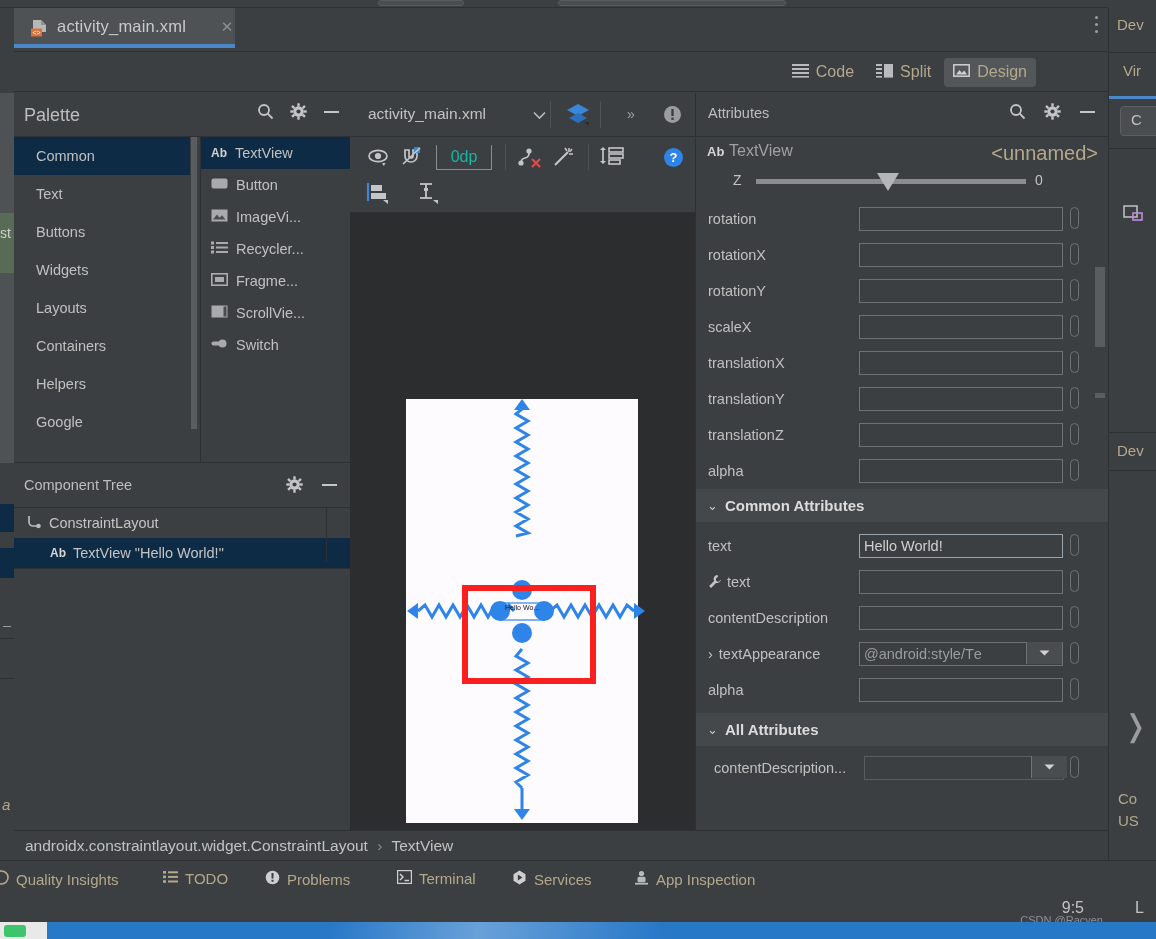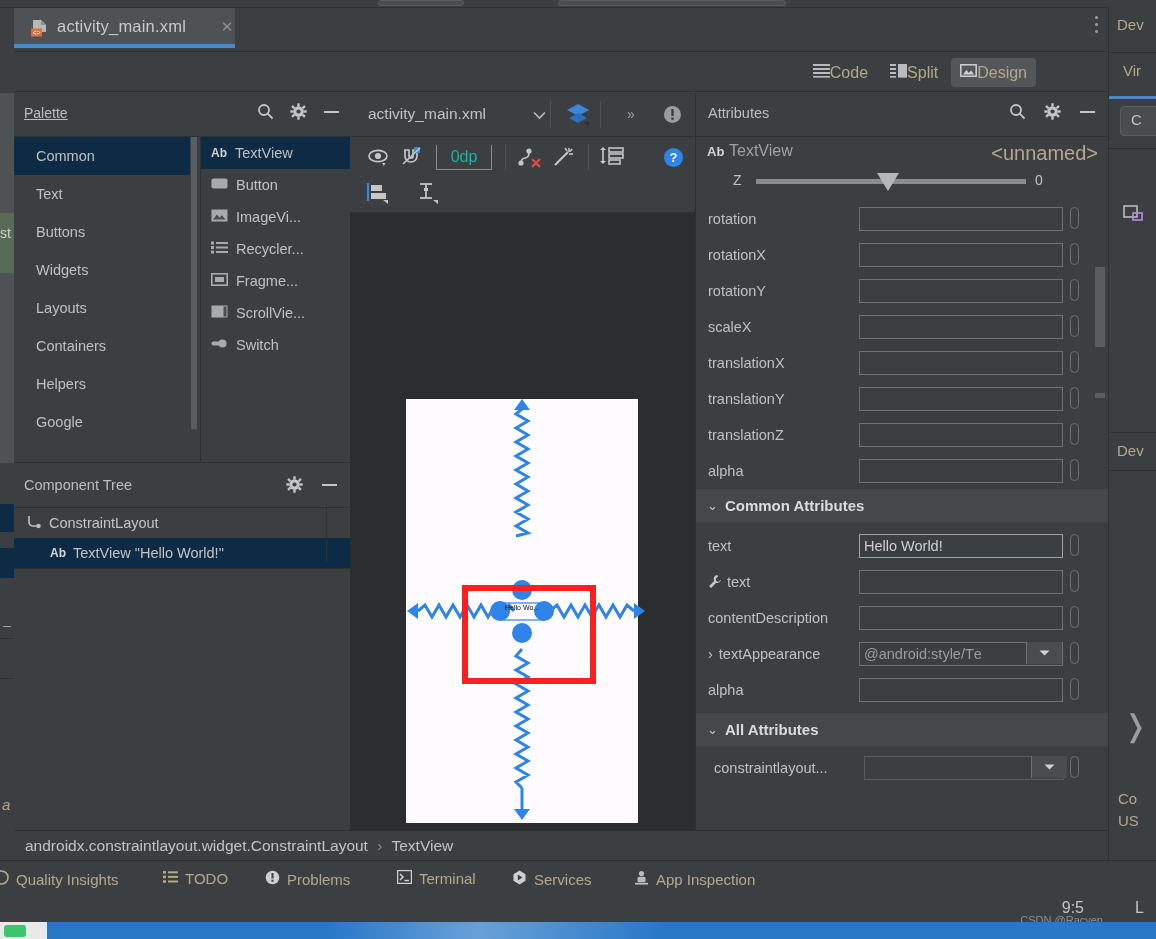--- a/index.html
+++ b/index.html
@@ -42,28 +42,28 @@
   #rd-devicon{position:absolute;left:14px;top:196px;width:24px;height:20px;}
   #rd-rule3{position:absolute;left:0;top:424px;width:48px;height:1px;background:#2e3133;}
   #rd-dev2{position:absolute;left:8px;top:434px;font-size:15px;color:#b4a88c;}
   #rd-rule4{position:absolute;left:0;top:462px;width:48px;height:1px;background:#2e3133;}
   #rd-chev{position:absolute;left:14px;top:700px;font-size:30px;color:#9a9c9d;font-family:"Liberation Sans",sans-serif;}
   #rd-co{position:absolute;left:9px;top:780px;font-size:15px;color:#b4a88c;line-height:22px;}
 
   
   #modebar{left:14px;top:52px;width:1094px;height:40px;background:#3c3f41;}
   #modes{position:absolute;right:72px;top:4px;height:32px;display:flex;align-items:center;gap:4px;}
-  .modebtn{display:flex;align-items:flex-end;gap:0;padding:5px 9px;border-radius:4px;cursor:pointer;color:#b4a88c;font-size:16px;}
+  .modebtn{display:flex;align-items:center;gap:7px;padding:5px 9px;border-radius:4px;cursor:pointer;color:#b4a88c;font-size:16px;}
   .modebtn.active{background:#545759;}
   #modebar .ruleb{position:absolute;left:0;top:39px;width:1094px;height:1px;background:#2e3133;}
 
   
   #palette{left:14px;top:93px;width:336px;height:370px;background:#3c3f41;}
   #palette .hdr{position:absolute;left:0;top:0;width:336px;height:43px;}
-  #palette .hdr .t{position:absolute;left:10px;top:12px;font-size:14px;color:#bdbdbd;text-decoration:underline;}
+  #palette .hdr .t{position:absolute;left:10px;top:12px;font-size:18px;color:#bdbdbd;}
   #palette .hdr .acts{position:absolute;right:10px;top:10px;display:flex;gap:16px;align-items:center;}
   #palette .hdrrule{position:absolute;left:0;top:43px;width:336px;height:1px;background:#2e3133;}
   #palcats{position:absolute;left:0;top:44px;width:176px;height:326px;background:#3c3f41;}
   .palcat{height:38px;line-height:38px;padding-left:22px;font-size:14.5px;color:#c0c0c0;cursor:pointer;}
   .palcat.sel{background:#0d2b45;}
   #palcatscroll{position:absolute;left:176px;top:44px;width:8px;height:292px;background:#3c3f41;}
   #palcatscroll i{position:absolute;left:1px;top:0;width:6px;height:292px;background:#5a5d5f;}
   #palitems{position:absolute;left:186px;top:44px;width:150px;height:326px;background:#3c3f41;border-left:1px solid #2e3133;box-sizing:border-box;}
   .palitem{height:32px;display:flex;align-items:center;gap:8px;padding-left:10px;font-size:14.5px;color:#c0c0c0;cursor:pointer;white-space:nowrap;}
   .palitem.sel{background:#0d2b45;}
@@ -725,21 +725,21 @@
         <span class="attrfield"></span>
         <span class="pill"></span>
       </div>
 
       <div class="secthdr" style="margin-top:5px;">
         <span class="cv">⌄</span>
         <span class="st">All Attributes</span>
       </div>
 
       <div class="attrrow" style="margin-top:4px;">
-        <span class="lbl" style="left:18px;">constraintlayout...</span>
+        <span class="lbl" style="left:18px;">contentDescription...</span>
         <span class="attrfield" style="left:168px;width:200px;border-color:#5a5d5f;"></span>
         <span class="ddarrow" style="left:335px;top:6px;">
           <svg width="11" height="8" viewBox="0 0 11 8">
               <path d="M0.5 1.5l5 5 5-5z" fill="#d0d2d3"></path>
             </svg>
         </span>
         <span class="pill"></span>
       </div>
     </div>
 

